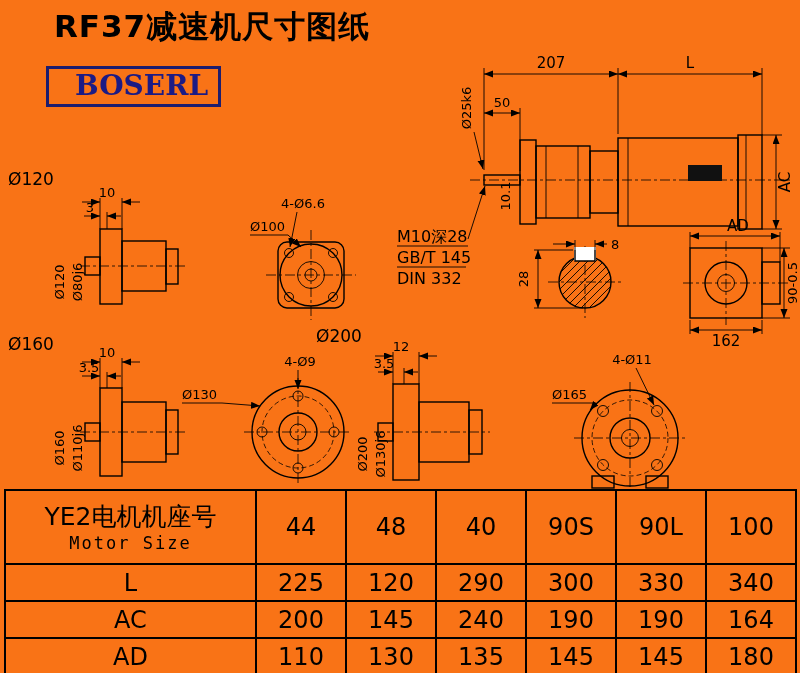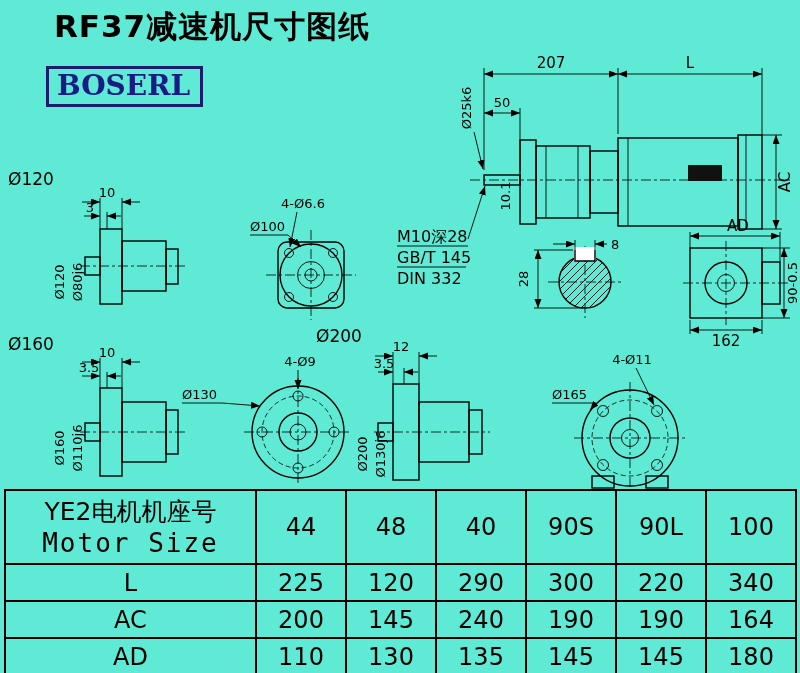--- a/index.html
+++ b/index.html
@@ -1,40 +1,40 @@
 <!DOCTYPE html>
 <html><head>
 <meta charset="utf-8">
 <style>
   html,body { margin:0; padding:0; background:#fff; }
-  .page { position:relative; width:800px; height:673px; background:#5eead4; overflow:hidden;
+  .page { position:relative; width:800px; height:673px; background:#f97316; overflow:hidden;
           font-family:"DejaVu Sans",sans-serif; color:#000; }
   .title { position:absolute; left:54px; top:6px; font-size:31px; font-weight:bold; letter-spacing:1px; }
-  .brand { position:absolute; left:46px; top:66px; border:3px solid #1d1d6e; padding:0 10px 2px 8px;
+  .brand { position:absolute; left:46px; top:66px; border:3px solid #1d1d6e; padding:0 10px 2px 26px;
            font-family:"DejaVu Serif","Liberation Serif",serif; font-size:28px; font-weight:bold; color:#1b1b85; }
   #drawing { position:absolute; left:0; top:50px; }
 
   
   .ol2 { fill:none; stroke:#000; stroke-width:1.4; }
   .thin { fill:none; stroke:#000; stroke-width:0.9; }
   .cl  { fill:none; stroke:#000; stroke-width:0.8; stroke-dasharray:10 3 3 3; }
   .bc  { fill:none; stroke:#000; stroke-width:0.8; stroke-dasharray:5 3; }
   text.dt  { font-family:"DejaVu Sans",sans-serif; font-size:13px; fill:#000; }
   text.dt15{ font-size:15px; }
   text.grp { font-family:"DejaVu Sans",sans-serif; font-size:17px; fill:#000; }
   text.note{ font-family:"DejaVu Sans",sans-serif; font-size:16px; fill:#000; }
 
   
   .size-table { position:absolute; left:4px; top:489px; width:792px; border-collapse:collapse;
                 table-layout:fixed; }
   .size-table td { border:2px solid #000; text-align:center; vertical-align:middle;
                    font-size:24px; padding:0; height:35px; }
   .size-table tr.hdr td { height:72px; }
   .hcell .cn { font-size:25px; line-height:1.25; }
-  .hcell .en { font-size:26px; font-family:"DejaVu Sans Mono","Liberation Mono",monospace; letter-spacing:2px; }
+  .hcell .en { font-size:17px; font-family:"DejaVu Sans Mono","Liberation Mono",monospace; letter-spacing:2px; }
 </style>
 </head>
 <body>
 
 <div class="page">
 
   <div class="title">RF37减速机尺寸图纸</div>
   <div class="brand">
     <span>BOSERL</span>
   </div>
@@ -274,21 +274,21 @@
         <td>90S</td>
         <td>90L</td>
         <td>100</td>
       </tr>
       <tr>
         <td>L</td>
         <td>225</td>
         <td>120</td>
         <td>290</td>
         <td>300</td>
-        <td>220</td>
+        <td>330</td>
         <td>340</td>
       </tr>
       <tr>
         <td>AC</td>
         <td>200</td>
         <td>145</td>
         <td>240</td>
         <td>190</td>
         <td>190</td>
         <td>164</td>

